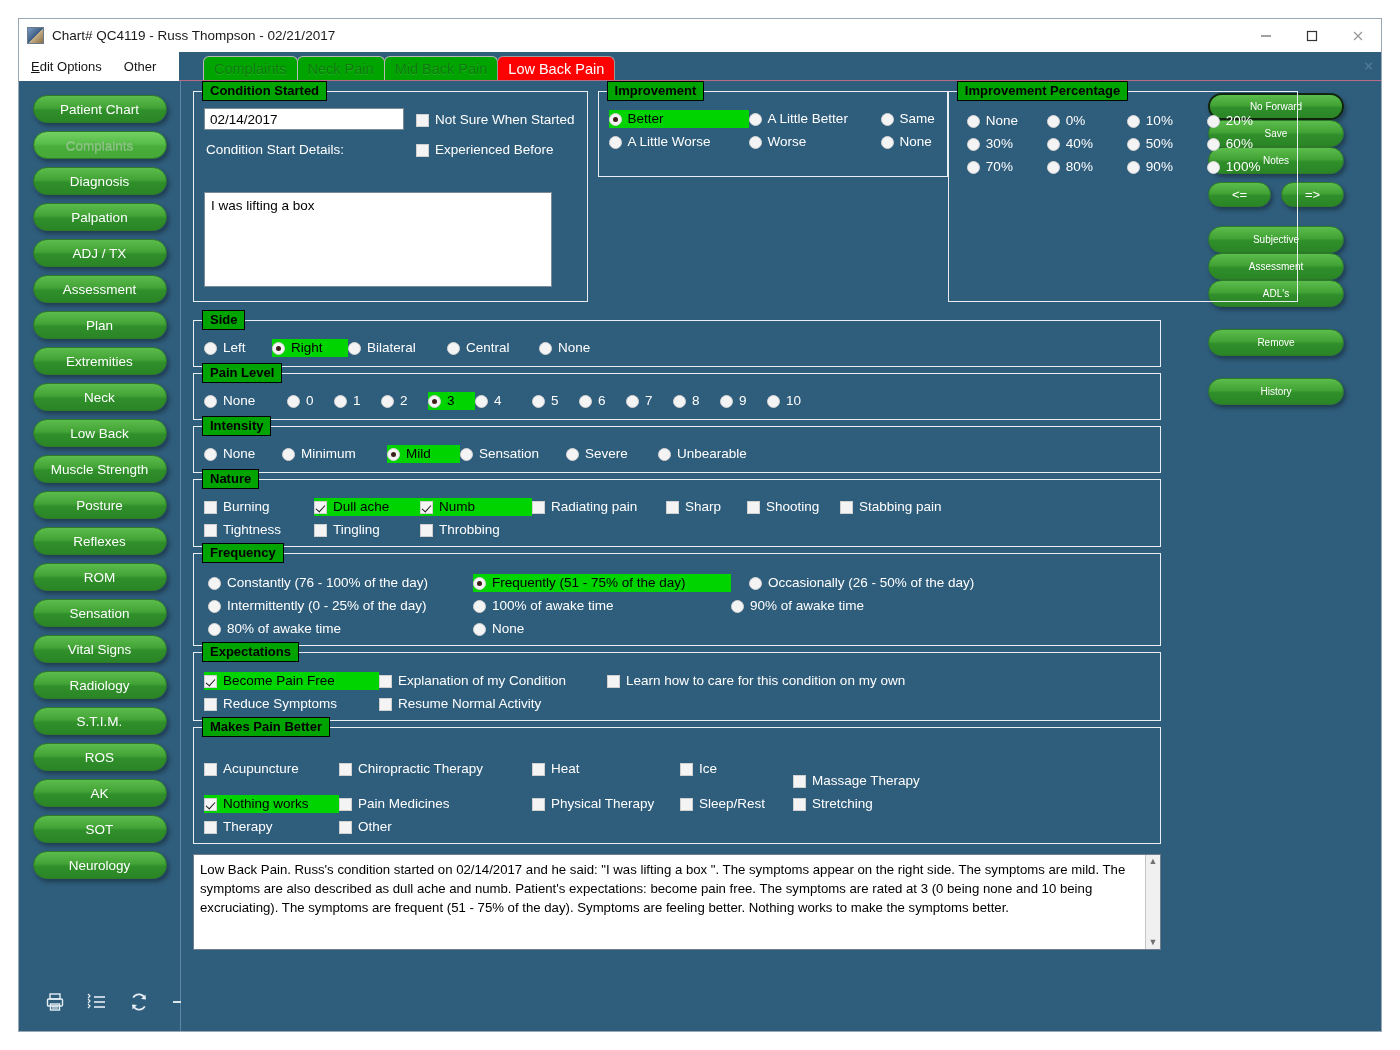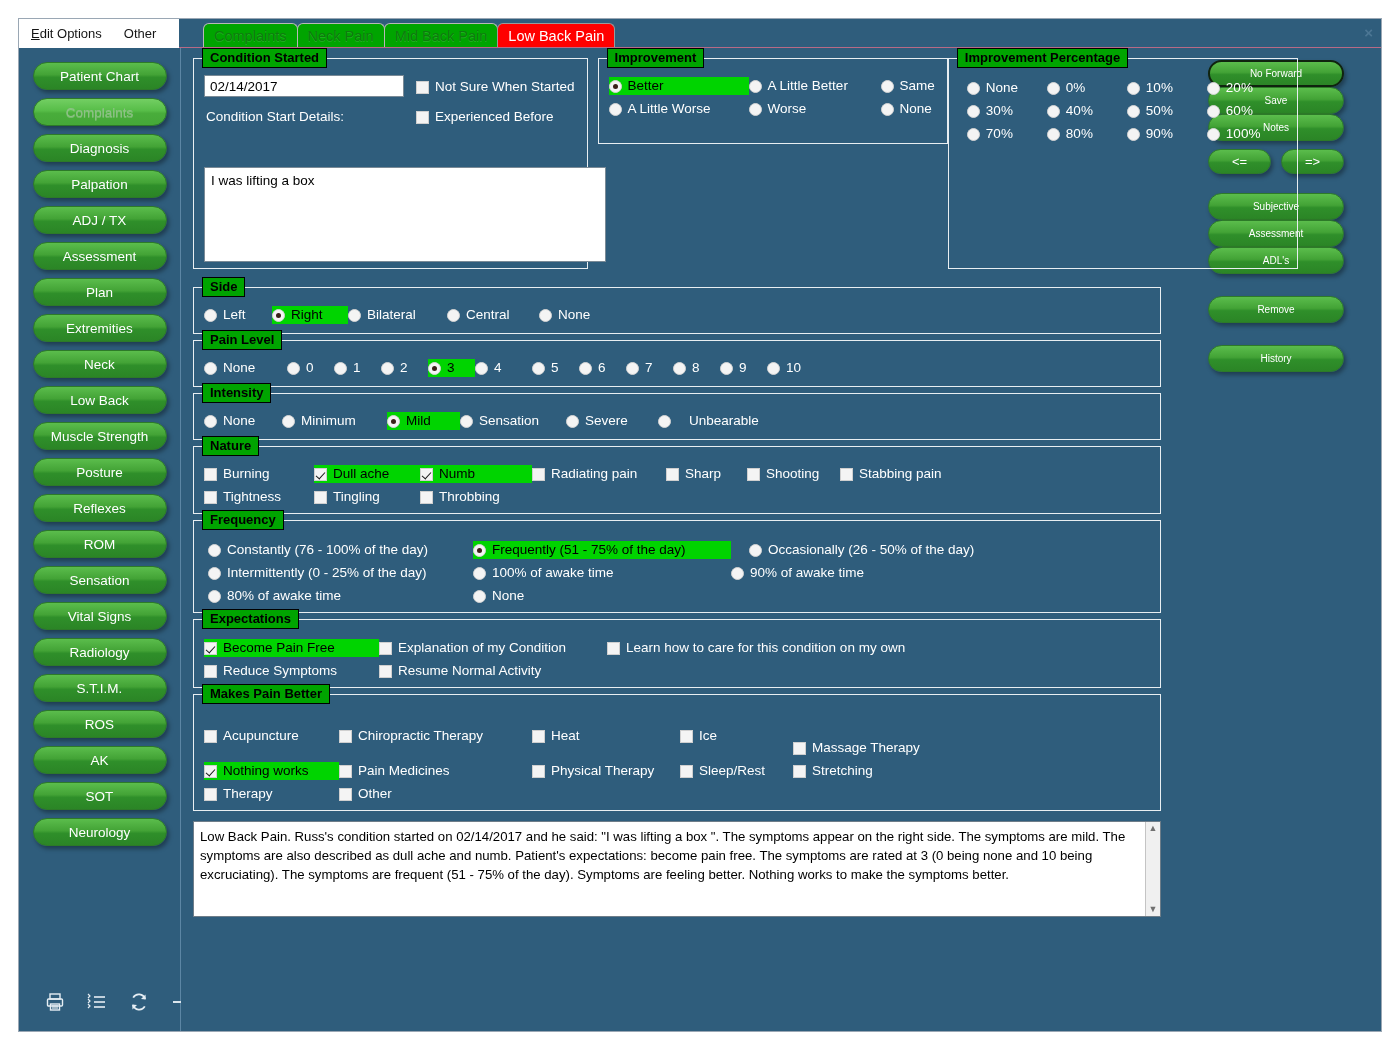--- a/index.html
+++ b/index.html
@@ -281,20 +281,42 @@
   .nav-pair { display: flex; gap: 10px; margin-bottom: 11px; }
   .act-btn.small { width: 63px; height: 25px; margin-bottom: 0; font-size: 13px; }
   .spacer-sm { height: 8px; }
   .spacer-md { height: 22px; }
 </style>
 </head>
 <body>
 
 <div id="app-window">
 
+  <div id="titlebar">
+    <div id="titlebar-icon"></div>
+    <div id="titlebar-text">Chart# QC4119 - Russ Thompson - 02/21/2017</div>
+    <div class="win-btns">
+      <div class="win-btn">
+        <svg width="12" height="12" viewBox="0 0 12 12">
+            <line x1="1" y1="6" x2="11" y2="6" stroke="#444" stroke-width="1"></line>
+          </svg>
+      </div>
+      <div class="win-btn">
+        <svg width="12" height="12" viewBox="0 0 12 12">
+            <rect x="1.5" y="1.5" width="9" height="9" fill="none" stroke="#333" stroke-width="1.2"></rect>
+          </svg>
+      </div>
+      <div class="win-btn close">
+        <svg width="12" height="12" viewBox="0 0 12 12">
+            <line x1="2" y1="2" x2="10" y2="10" stroke="#9a9a9a" stroke-width="1.2"></line>
+            <line x1="10" y1="2" x2="2" y2="10" stroke="#9a9a9a" stroke-width="1.2"></line>
+          </svg>
+      </div>
+    </div>
+  </div>
 
   <div id="menu-row">
     <div id="menubar">
       <div class="menu-item"><span class="mnemonic">E</span>dit Options</div>
       <div class="menu-item">Other</div>
     </div>
     <div id="tabstrip">
       <div class="tab green">Complaints</div>
       <div class="tab green">Neck Pain</div>
       <div class="tab green">Mid Back Pain</div>
@@ -386,21 +408,21 @@
                 </div>
               </div>
               <div class="row">
                 <div class="opt">
                   <span class="cb"></span>
                   <span class="lbl">Experienced Before</span>
                 </div>
               </div>
             </div>
           </div>
-          <div class="txt-area" style="position:absolute; left:10px; top:108px; width:402px; height:95px;">I was lifting a box</div>
+          <div class="txt-area" style="position:absolute; left:10px; top:100px; width:348px; height:95px;">I was lifting a box</div>
         </div>
 
         <div style="flex:1 1 auto; display:flex; ">
           <div class="grp" style="height:86px;">
             <div class="grp-title">Improvement</div>
             <div class="grp-inner" style="padding-top:18px;">
               <div class="row">
                 <div class="opt sel" style="width:140px;">
                   <span class="radio on"></span>
                   <span class="lbl">Better</span>
@@ -590,21 +612,21 @@
                 <span class="lbl">Mild</span>
               </div>
               <div class="opt" style="width: 106px;">
                 <span class="radio"></span>
                 <span class="lbl">Sensation</span>
               </div>
               <div class="opt" style="width: 92px;">
                 <span class="radio"></span>
                 <span class="lbl">Severe</span>
               </div>
-              <div class="opt" style="width: auto; gap: 12px;">
+              <div class="opt" style="width: auto;">
                 <span class="radio"></span>
                 <span class="lbl">Unbearable</span>
               </div>
             </div>
         </div>
       </div>
 
       <div class="grp">
         <div class="grp-title">Nature</div>
         <div class="grp-inner" style="padding-top:18px; padding-bottom:7px;">

